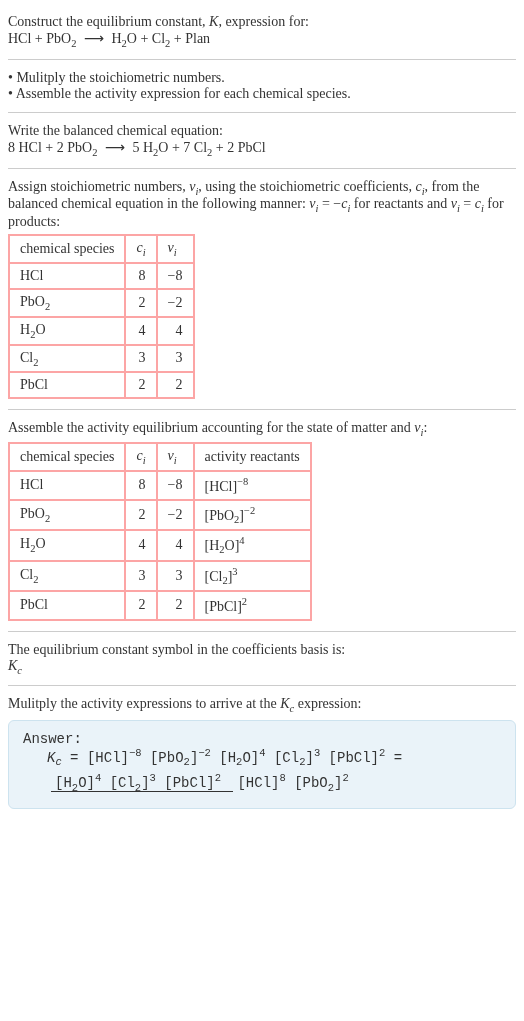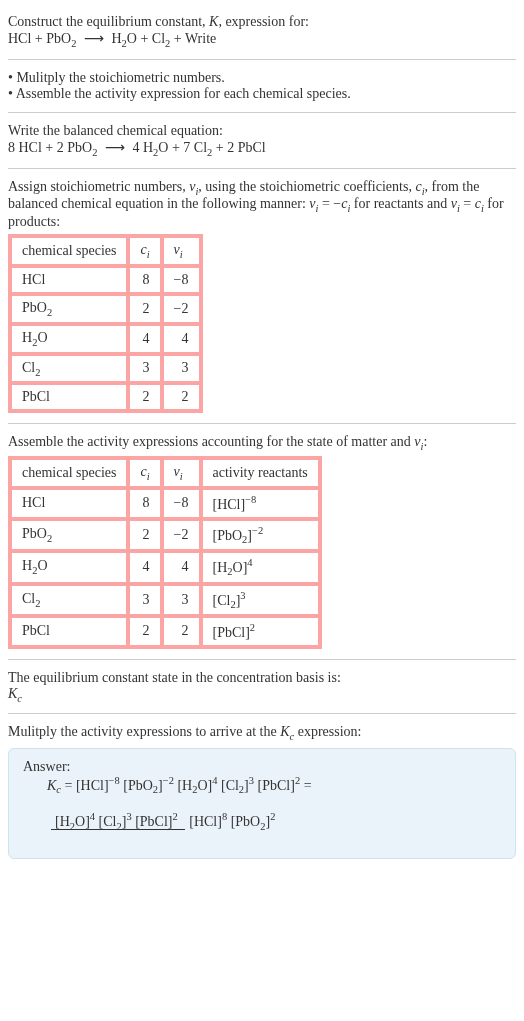--- a/index.html
+++ b/index.html
@@ -21,72 +21,73 @@
   }
   .sub { font-size: 0.75em; vertical-align: sub; }
   .sup { font-size: 0.75em; vertical-align: super; }
   .italic { font-style: italic; }
   .arrow { padding: 0 4px; }
   table {
     border-collapse: collapse;
     margin-top: 4px;
   }
   td, th {
-    border: 4px solid #fca5a5;
+    border: 2px solid #fca5a5;
     padding: 4px 10px;
     text-align: left;
     font-weight: normal;
   }
   .num { text-align: right; }
   .answer-box {
     background: #eaf3f9;
     border: 1px solid #cde3ef;
     border-radius: 6px;
     padding: 10px 14px;
     margin-top: 6px;
+    font-family: Liberation Mono, monospace;
   }
   .frac {
     display: inline-block;
     vertical-align: middle;
     text-align: center;
-    margin: 16px 4px;
+    margin: 4px 4px;
   }
   .frac .num-line {
     border-bottom: 1px solid #333;
     padding: 0 4px;
   }
   .frac .den {
     padding: 0 4px;
   }
   .indent { padding-left: 24px; display: block; }
 </style>
 </head>
 <body>
 
 <div class="section">
   <span>Construct the equilibrium constant, </span><span class="italic">K</span><span>, expression for:</span><br>
   <span>HCl + PbO</span><span class="sub">2</span>
   <span class="arrow">⟶</span>
-  <span>H</span><span class="sub">2</span><span>O + Cl</span><span class="sub">2</span><span> + Write</span>
+  <span>H</span><span class="sub">2</span><span>O + Cl</span><span class="sub">2</span><span> + Plan</span>
 </div>
 
 <hr>
 
 <div class="section">
   <div>• Mulitply the stoichiometric numbers.</div>
   <div>• Assemble the activity expression for each chemical species.</div>
 </div>
 
 <hr>
 
 <div class="section">
   <div>Write the balanced chemical equation:</div>
   <span>8 HCl + 2 PbO</span><span class="sub">2</span>
   <span class="arrow">⟶</span>
-  <span>4 H</span><span class="sub">2</span><span>O + 7 Cl</span><span class="sub">2</span><span> + 2 PbCl</span>
+  <span>5 H</span><span class="sub">2</span><span>O + 7 Cl</span><span class="sub">2</span><span> + 2 PbCl</span>
 </div>
 
 <hr>
 
 <div class="section">
   <span>Assign stoichiometric numbers, </span><span class="italic">ν</span><span class="sub italic">i</span><span>, using the stoichiometric coefficients, </span><span class="italic">c</span><span class="sub italic">i</span><span>, from the balanced chemical equation in the following manner: </span><span class="italic">ν</span><span class="sub italic">i</span><span> = −</span><span class="italic">c</span><span class="sub italic">i</span><span> for reactants and </span><span class="italic">ν</span><span class="sub italic">i</span><span> = </span><span class="italic">c</span><span class="sub italic">i</span><span> for products:</span>
 
   <table>
     <tbody>
         <tr>
@@ -119,21 +120,21 @@
           <td class="num">2</td>
           <td class="num">2</td>
         </tr>
   </tbody>
     </table>
 </div>
 
 <hr>
 
 <div class="section">
-  <span>Assemble the activity expressions accounting for the state of matter and </span><span class="italic">ν</span><span class="sub italic">i</span><span>:</span>
+  <span>Assemble the activity equilibrium accounting for the state of matter and </span><span class="italic">ν</span><span class="sub italic">i</span><span>:</span>
 
   <table>
     <tbody>
         <tr>
       <th>chemical species</th>
       <th><span class="italic">c</span><span class="sub italic">i</span></th>
       <th><span class="italic">ν</span><span class="sub italic">i</span></th>
       <th>activity reactants</th>
     </tr>
     <tr>
@@ -166,21 +167,21 @@
           <td class="num">2</td>
           <td><span>[PbCl]</span><span class="sup">2</span></td>
         </tr>
   </tbody>
     </table>
 </div>
 
 <hr>
 
 <div class="section">
-  <div>The equilibrium constant state in the concentration basis is:</div>
+  <div>The equilibrium constant symbol in the coefficients basis is:</div>
   <span class="italic">K</span><span class="sub italic">c</span>
 </div>
 
 <hr>
 
 <div class="section">
   <span>Mulitply the activity expressions to arrive at the </span><span class="italic">K</span><span class="sub italic">c</span><span> expression:</span>
 
   <div class="answer-box">
     <div>Answer:</div>

